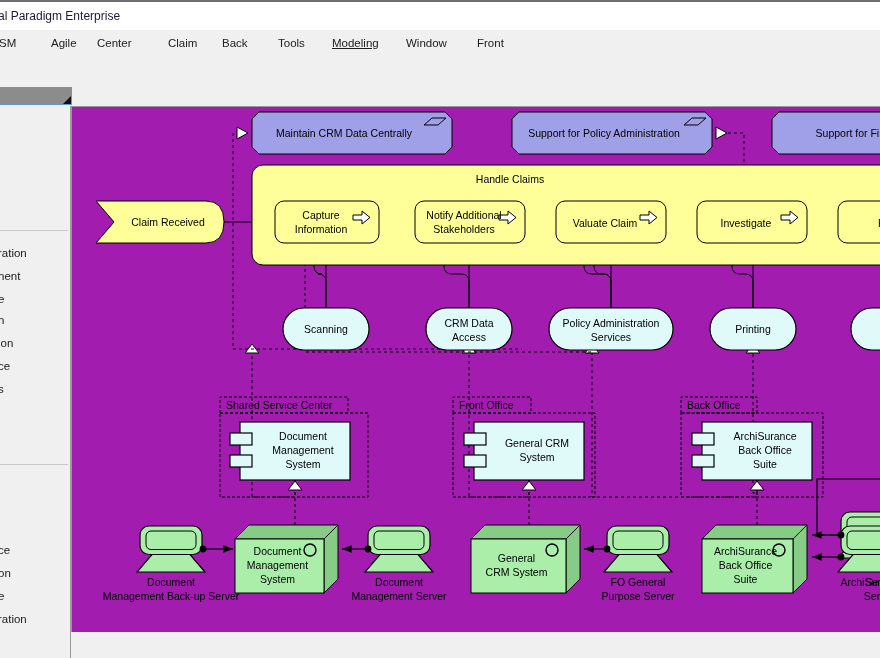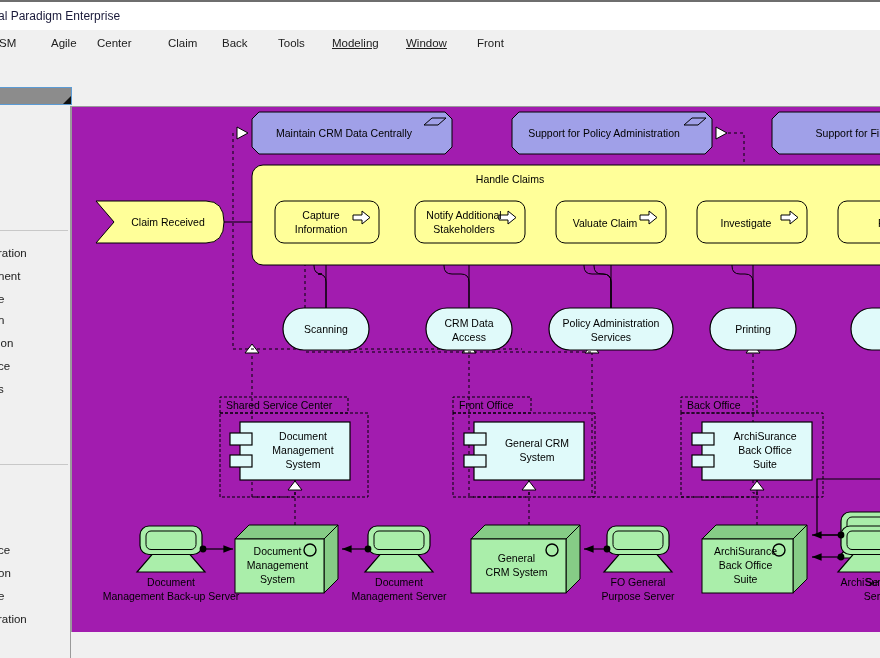--- a/index.html
+++ b/index.html
@@ -44,21 +44,21 @@
   </div>
 
   <div class="menubar" id="menubar">
       <div class="mi" style="left: -8px;">TSM</div>
       <div class="mi" style="left: 42px; margin-left: 9px;">Agile</div>
       <div class="mi" style="left: 97px;">Center</div>
       <div class="mi" style="left: 168px;">Claim</div>
       <div class="mi" style="left: 222px;">Back</div>
       <div class="mi" style="left: 278px;">Tools</div>
       <div class="mi" style="left: 332px; text-decoration: underline;">Modeling</div>
-      <div class="mi" style="left: 406px; text-decoration: underline;">Window</div>
+      <div class="mi" style="left: 406px;">Window</div>
       <div class="mi" style="left: 477px;">Front</div>
     </div>
 
   <div class="toolstrip"></div>
 
   <div class="tabstrip"></div>
   <div class="doc-tab">
     <div class="corner"></div>
   </div>
 

